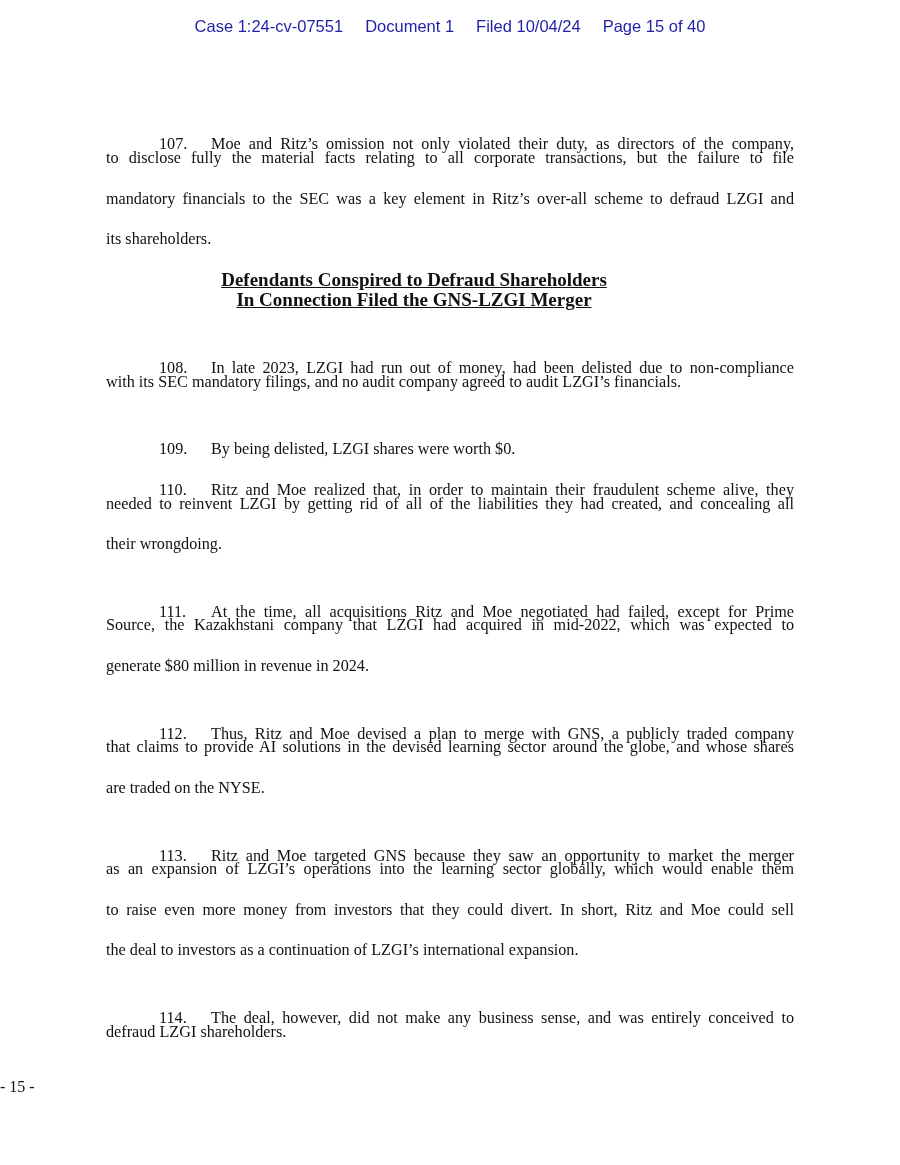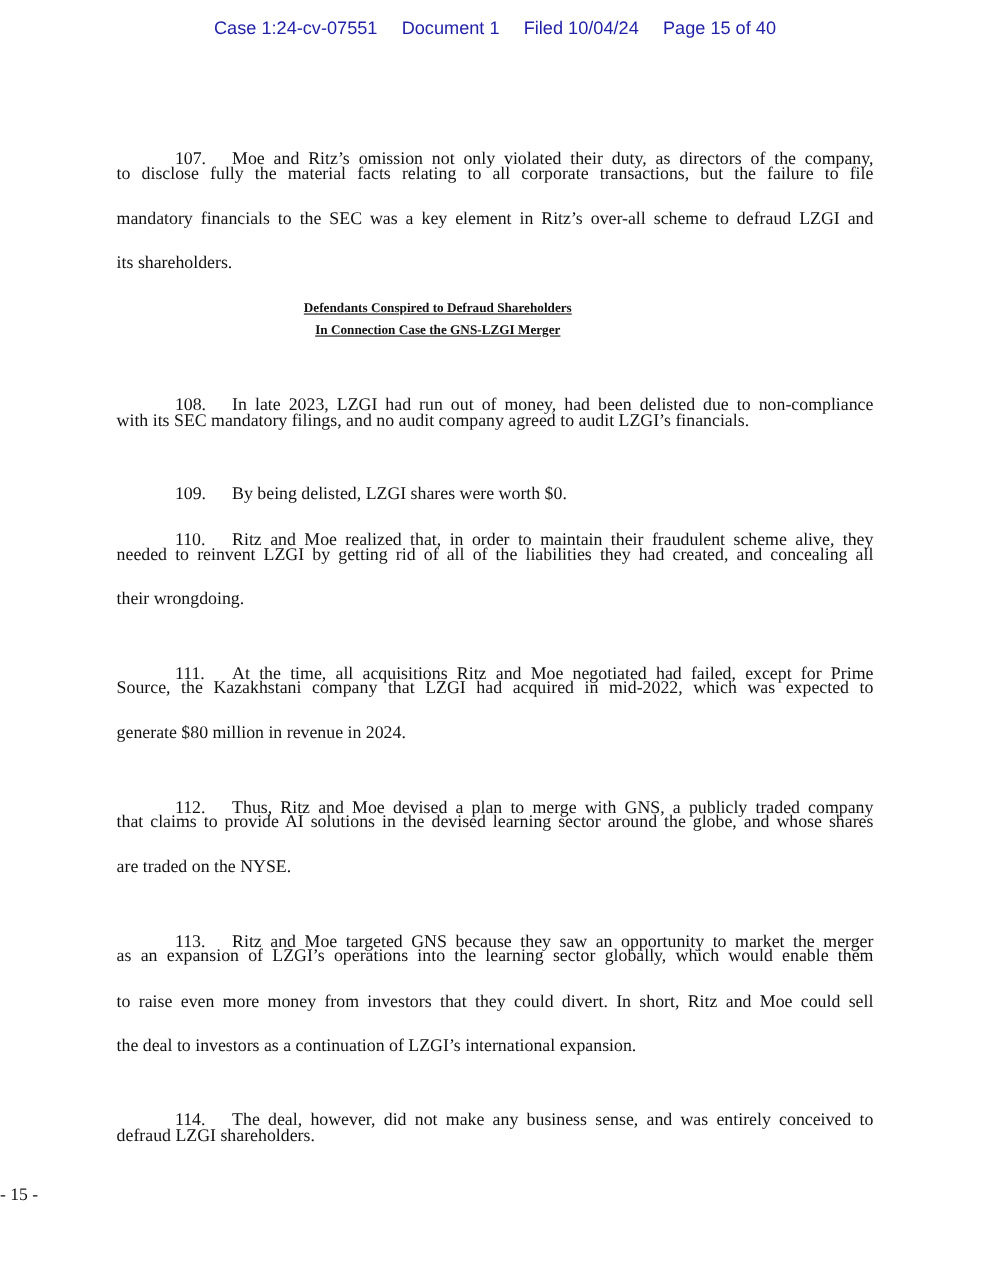--- a/index.html
+++ b/index.html
@@ -12,41 +12,41 @@
   .header span { margin: 16px 11px; }
   .line {
     position: absolute; left: 106px; width: 688px;
     font-family: "Liberation Serif", serif; font-size: 16.2px; color: #111;
     white-space: nowrap; line-height: 20px;
   }
   .just { text-align: justify; text-align-last: justify; }
   .num { display: inline-block; width: 52px; }
   .indent { padding-left: 53px; width: 635px; margin-top: 27px; }
   .heading {
-    position: absolute; left: 0; width: 796px; text-align: center;
-    font-family: "Liberation Serif", serif; font-weight: bold; font-size: 12px;
+    position: absolute; left: 16px; width: 796px; text-align: center;
+    font-family: "Liberation Serif", serif; font-weight: bold; font-size: 19px;
     text-decoration: underline; color: #111; line-height: 20px;
   }
   .footer {
     position: absolute; top: 1078px; left: 0; width: 900px; 
     font-family: "Liberation Serif", serif; font-size: 16px; color: #111;
   }
 </style>
 </head>
 <body>
 
 <div class="header"><span>Case 1:24-cv-07551</span><span>Document 1</span><span>Filed 10/04/24</span><span>Page 15 of 40</span></div>
 
 <div class="line indent just" style="top:107px"><span class="num" style="margin-left:0">107.</span><span>Moe and Ritz’s omission not only violated their duty, as directors of the company,</span></div>
 <div class="line just" style="top:148px">to disclose fully the material facts relating to all corporate transactions, but the failure to file</div>
 <div class="line just" style="top:189px">mandatory financials to the SEC was a key element in Ritz’s over-all scheme to defraud LZGI and</div>
 <div class="line" style="top:229px">its shareholders.</div>
 
 <div class="heading" style="top:270px">Defendants Conspired to Defraud Shareholders</div>
-<div class="heading" style="top:290px">In Connection Case the GNS-LZGI Merger</div>
+<div class="heading" style="top:290px">In Connection Filed the GNS-LZGI Merger</div>
 
 <div class="line indent just" style="top:331px"><span class="num">108.</span><span>In late 2023, LZGI had run out of money, had been delisted due to non-compliance</span></div>
 <div class="line" style="top:372px">with its SEC mandatory filings, and no audit company agreed to audit LZGI’s financials.</div>
 
 <div class="line indent" style="top:412px"><span class="num">109.</span><span>By being delisted, LZGI shares were worth $0.</span></div>
 
 <div class="line indent just" style="top:453px"><span class="num">110.</span><span>Ritz and Moe realized that, in order to maintain their fraudulent scheme alive, they</span></div>
 <div class="line just" style="top:494px">needed to reinvent LZGI by getting rid of all of the liabilities they had created, and concealing all</div>
 <div class="line" style="top:534px">their wrongdoing.</div>
 

